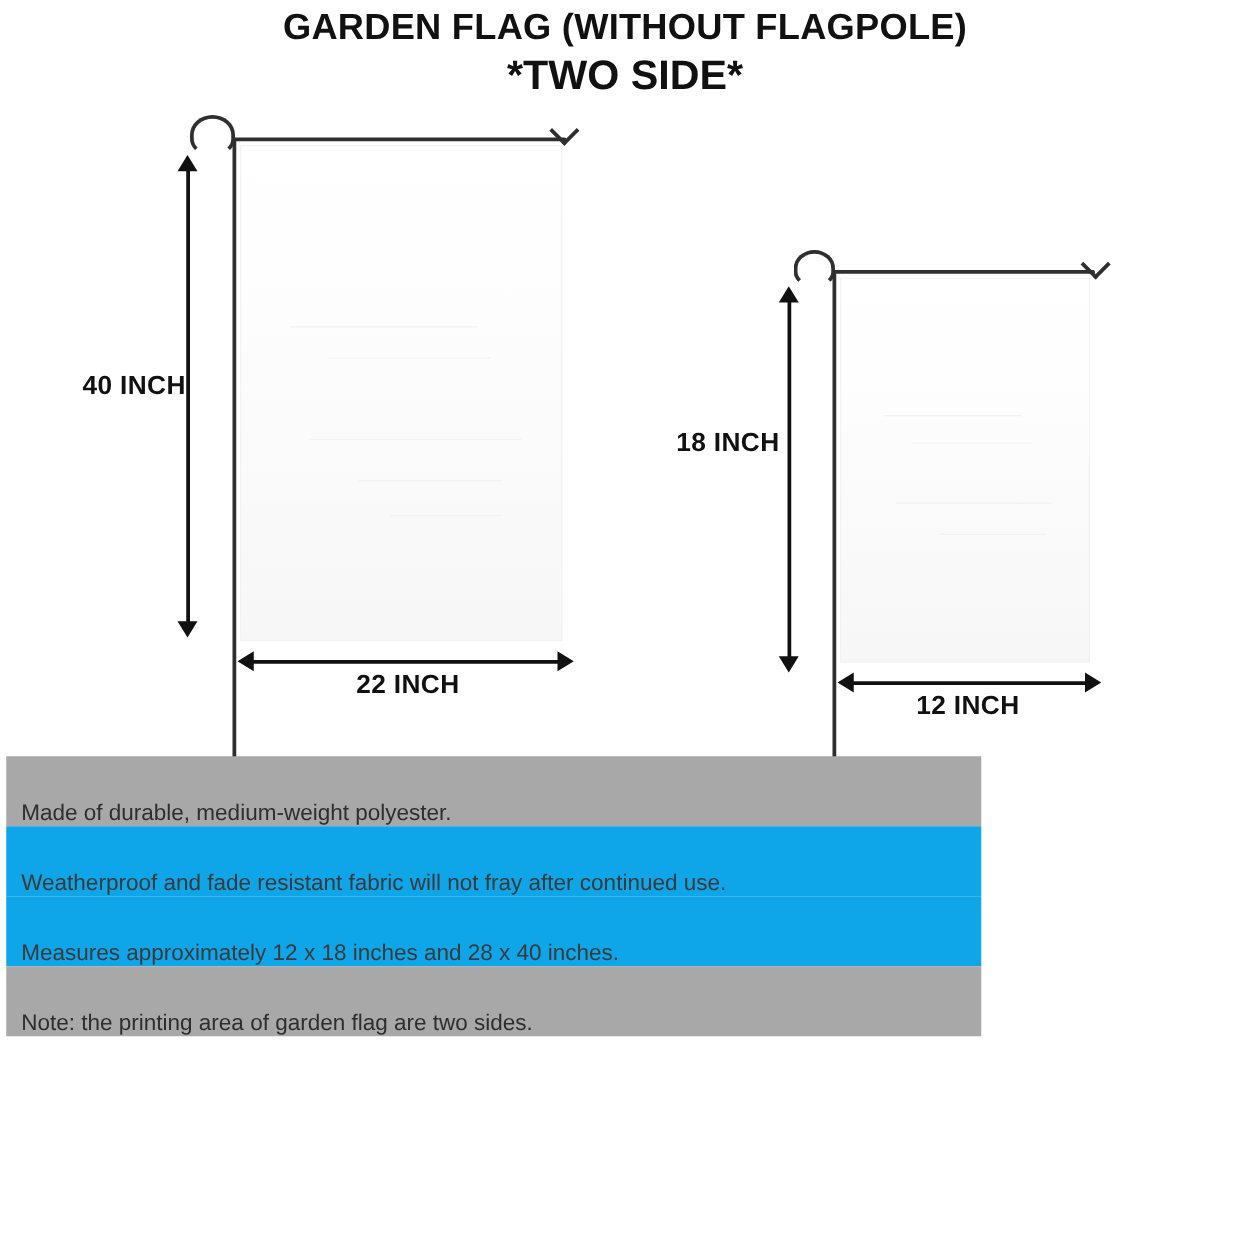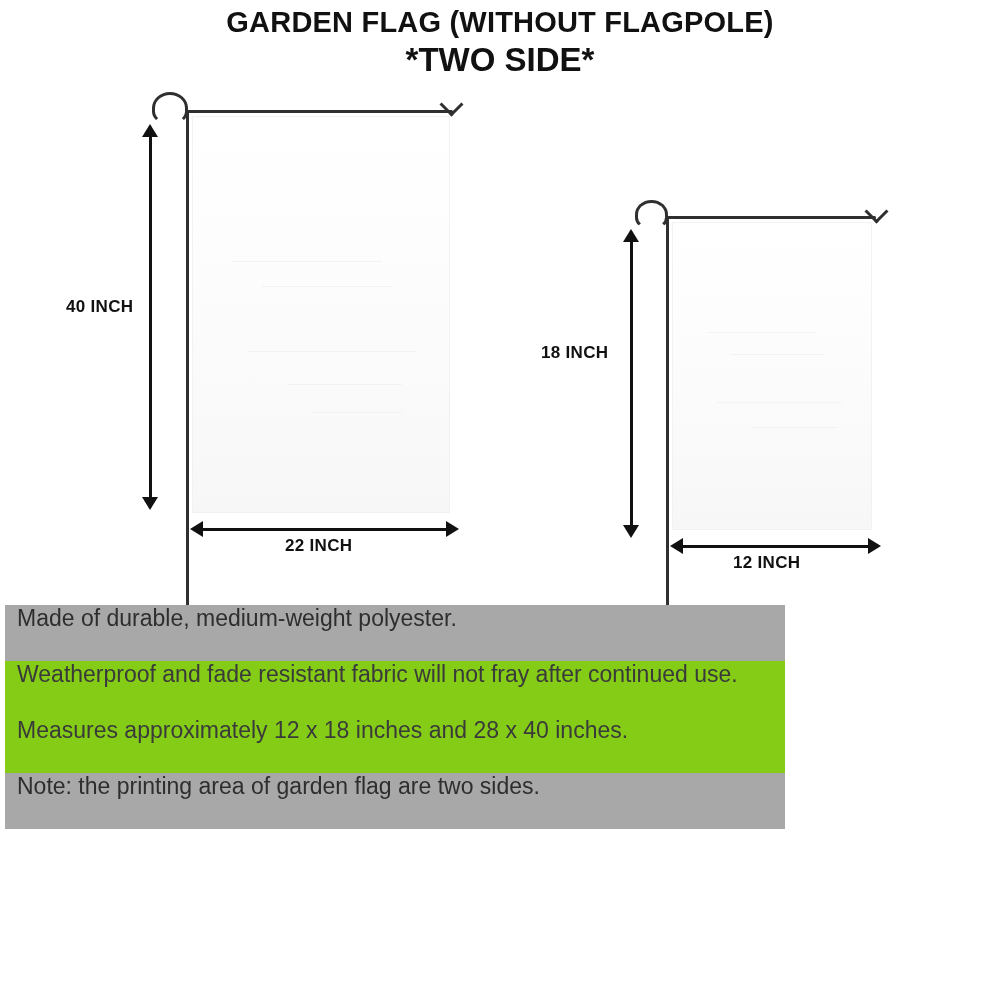--- a/index.html
+++ b/index.html
@@ -116,45 +116,45 @@
     border-bottom: 8px solid transparent;
     border-right: 13px solid #111111;
   }
   .arrow-right {
     border-top: 8px solid transparent;
     border-bottom: 8px solid transparent;
     border-left: 13px solid #111111;
   }
   .dim-label {
     position: absolute;
-    font-size: 17px;
+    font-size: 21px;
     font-weight: bold;
     color: #111111;
     white-space: nowrap;
     letter-spacing: .3px;
   }
 
   
   #features {
     position: absolute;
     left: 5px;
     top: 605px;
     width: 780px;
   }
   .feature-row {
     height: 56px;
     display: flex;
-    align-items: flex-start;
+    align-items: flex-end;
     padding-left: 12px;
     box-sizing: border-box;
-    font-size: 23px;
+    font-size: 18px;
     color: #3a3a3a;
   }
   .feature-row.shaded { background: #a8a8a8; color: #2e2e2e; }
-  .feature-row.plain  { background: #84cc16; }
+  .feature-row.plain  { background: #0ea5e9; }
 </style>
 </head>
 <body>
 
 <div id="title-block">
   <div id="title-main">GARDEN FLAG (WITHOUT FLAGPOLE)</div>
   <div id="title-sub">*TWO SIDE*</div>
 </div>
 
 <div class="flag-group" style="left:0;top:0;width:520px;height:620px;">

